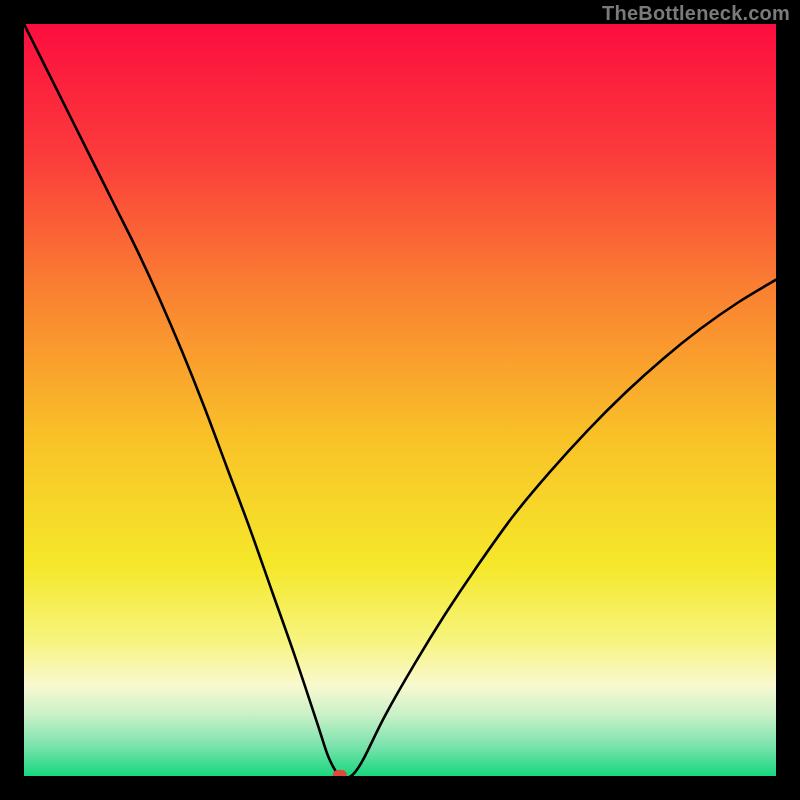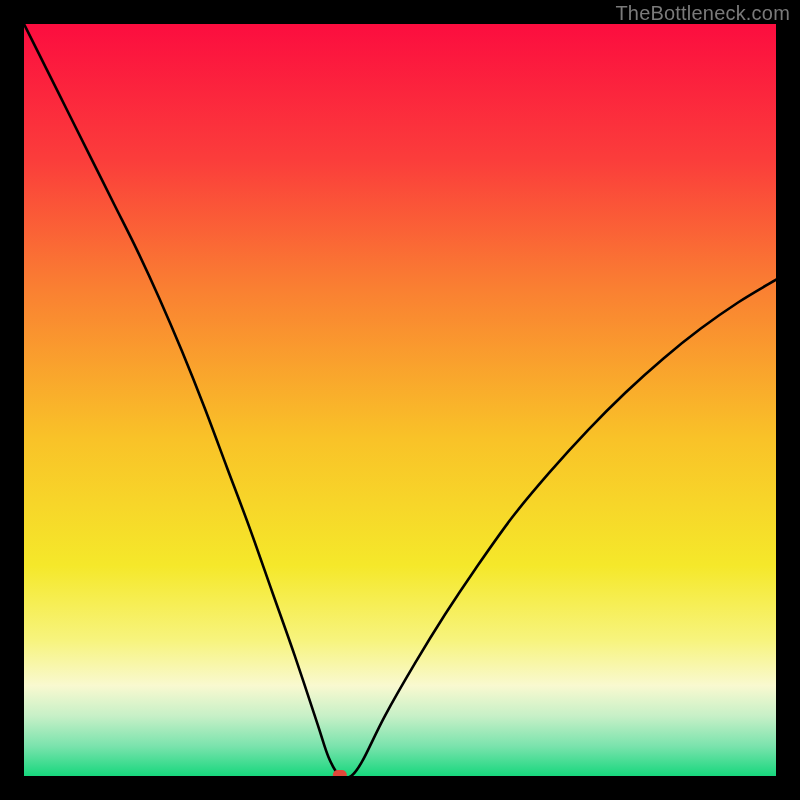--- a/index.html
+++ b/index.html
@@ -16,21 +16,21 @@
     width: 800px;
     height: 800px;
     background: #000;
   }
   .attribution {
     position: absolute;
     top: 2px;
     right: 10px;
     color: #7a7a7a;
     font-size: 20px;
-    font-weight: 400;
+    font-weight: 700;
     letter-spacing: 0.2px;
     z-index: 10;
   }
   .plot {
     position: absolute;
     left: 24px;
     top: 24px;
     width: 752px;
     height: 752px;
   }

